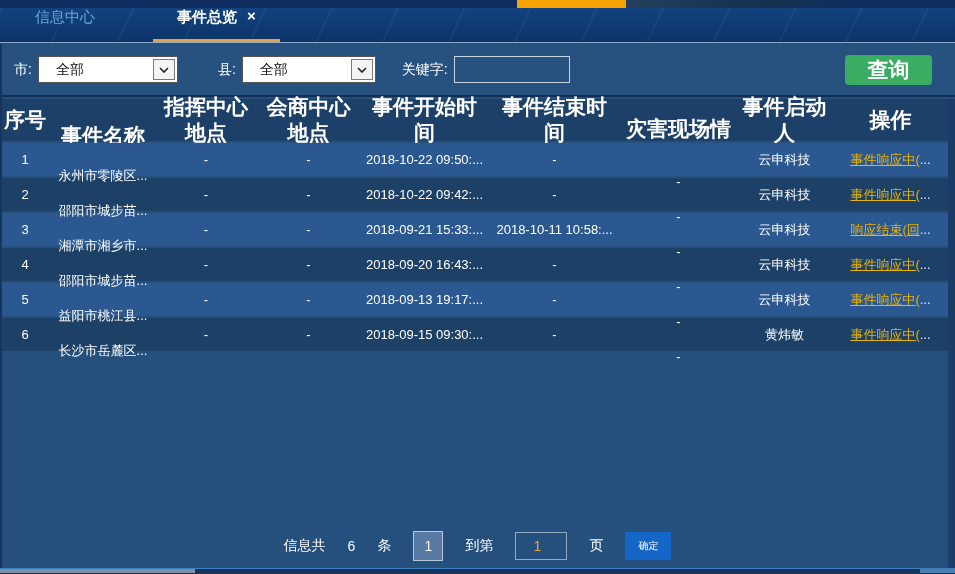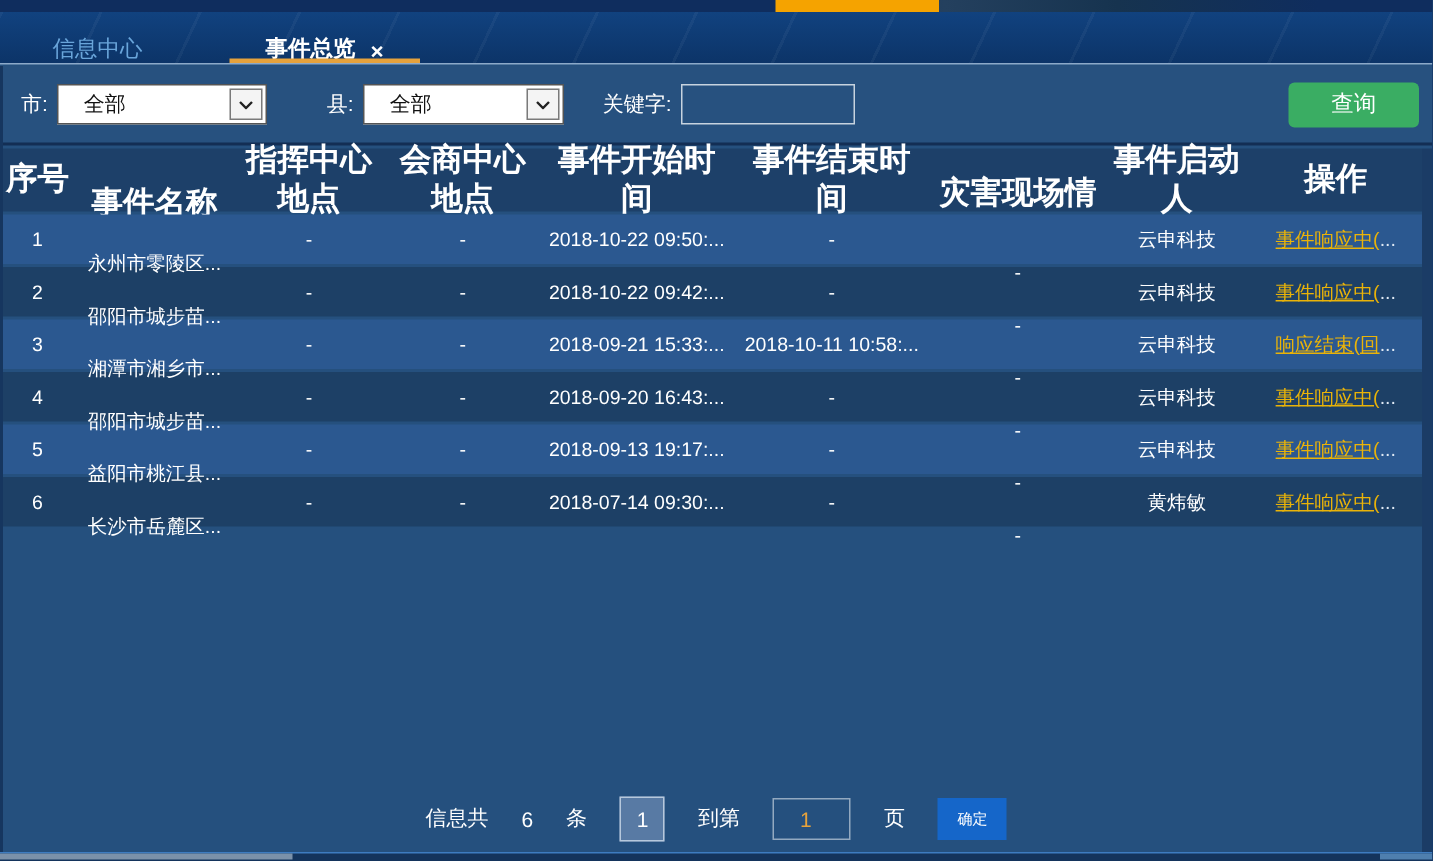--- a/index.html
+++ b/index.html
@@ -18,21 +18,21 @@
   
   .tab-bar {
     position:absolute; top:8px; left:0; width:955px; height:35px;
     background:linear-gradient(180deg,#11427f,#0c3468);
     border-bottom:1px solid #8ca9c9;
     display:flex; align-items:stretch;
   }
   .tab-bar::before { content:""; position:absolute; inset:0;
     background:repeating-linear-gradient(115deg, rgba(255,255,255,0.045) 0 2px, transparent 2px 60px);
     pointer-events:none; }
-  .tab { position:relative; display:flex; align-items:flex-end; gap:10px;
+  .tab { position:relative; display:flex; align-items:flex-start; gap:10px;
     padding:0 24px; font-size:15px; cursor:pointer; }
   .tab.inactive { color:#69a5da; margin-left:11px; }
   .tab.active { color:#ffffff; font-weight:bold; margin-left:34px; }
   .tab.active::after { content:""; position:absolute; left:0; right:0; bottom:0;
     height:3px; background:#e6a23c; }
   .tab-close { color:#ffffff; font-weight:bold; font-size:15px; line-height:1; }
 
   
   .filter-bar {
     position:absolute; top:44px; left:0; width:955px; height:53px;
@@ -44,22 +44,22 @@
     border:1px solid #555555; margin-left:6px; cursor:pointer; }
   .select .sel-text { flex:1; color:#111111; font-size:14px; line-height:25px; padding-left:17px; }
   .sel-arrow { width:22px; margin:2px; border:1px solid #7a7a7a; background:#f4f4f4;
     display:flex; align-items:center; justify-content:center; }
   .select.city { width:140px; }
   .select.county { width:134px; }
   .gap28 { width:26px; } .gap12 { width:12px; }
   .kw-input { margin-left:6px; width:116px; height:27px; background:transparent;
     border:1px solid #c7d3df; color:#ffffff; font-size:14px; padding:0 6px; outline:none; }
   .spacer { flex:1; }
-  .btn-search { width:87px; height:30px; margin-right:9px; background:#3aad63;
-    border:none; border-radius:4px; color:#ffffff; font-size:15px; cursor:pointer; }
+  .btn-search { width:87px; height:30px; margin-right:23px; background:#3aad63;
+    border:none; border-radius:4px; color:#ffffff; font-size:21px; cursor:pointer;font-weight:bold; }
 
   
   .thead {
     position:absolute; top:99px; left:0; width:948px; height:42px;
     background:#1d4069; display:flex; align-items:center;
     color:#ffffff; font-weight:bold; font-size:21px; text-align:center;
   }
   .tbody { position:absolute; top:143px; left:0; width:948px; }
   .trow { display:flex; align-items:center; height:33px; margin-bottom:2px;
     color:#ffffff; font-size:13px; text-align:center; cursor:pointer; }
@@ -216,21 +216,21 @@
       <div class="cell c6">-</div>
       <div class="cell c7">云申科技</div>
       <div class="cell c8"><span class="op-link">事件响应中(</span><span class="op-ellipsis">...</span></div>
     </div>
 
     <div class="trow even">
       <div class="cell c0">6</div>
       <div class="cell c1">长沙市岳麓区...</div>
       <div class="cell c2">-</div>
       <div class="cell c3">-</div>
-      <div class="cell c4">2018-07-14 09:30:...</div>
+      <div class="cell c4">2018-09-15 09:30:...</div>
       <div class="cell c5">-</div>
       <div class="cell c6">-</div>
       <div class="cell c7">黄炜敏</div>
       <div class="cell c8"><span class="op-link">事件响应中(</span><span class="op-ellipsis">...</span></div>
     </div>
 
   </div>
 
   <div class="v-scrollbar"></div>
   <div class="edge-left"></div>

